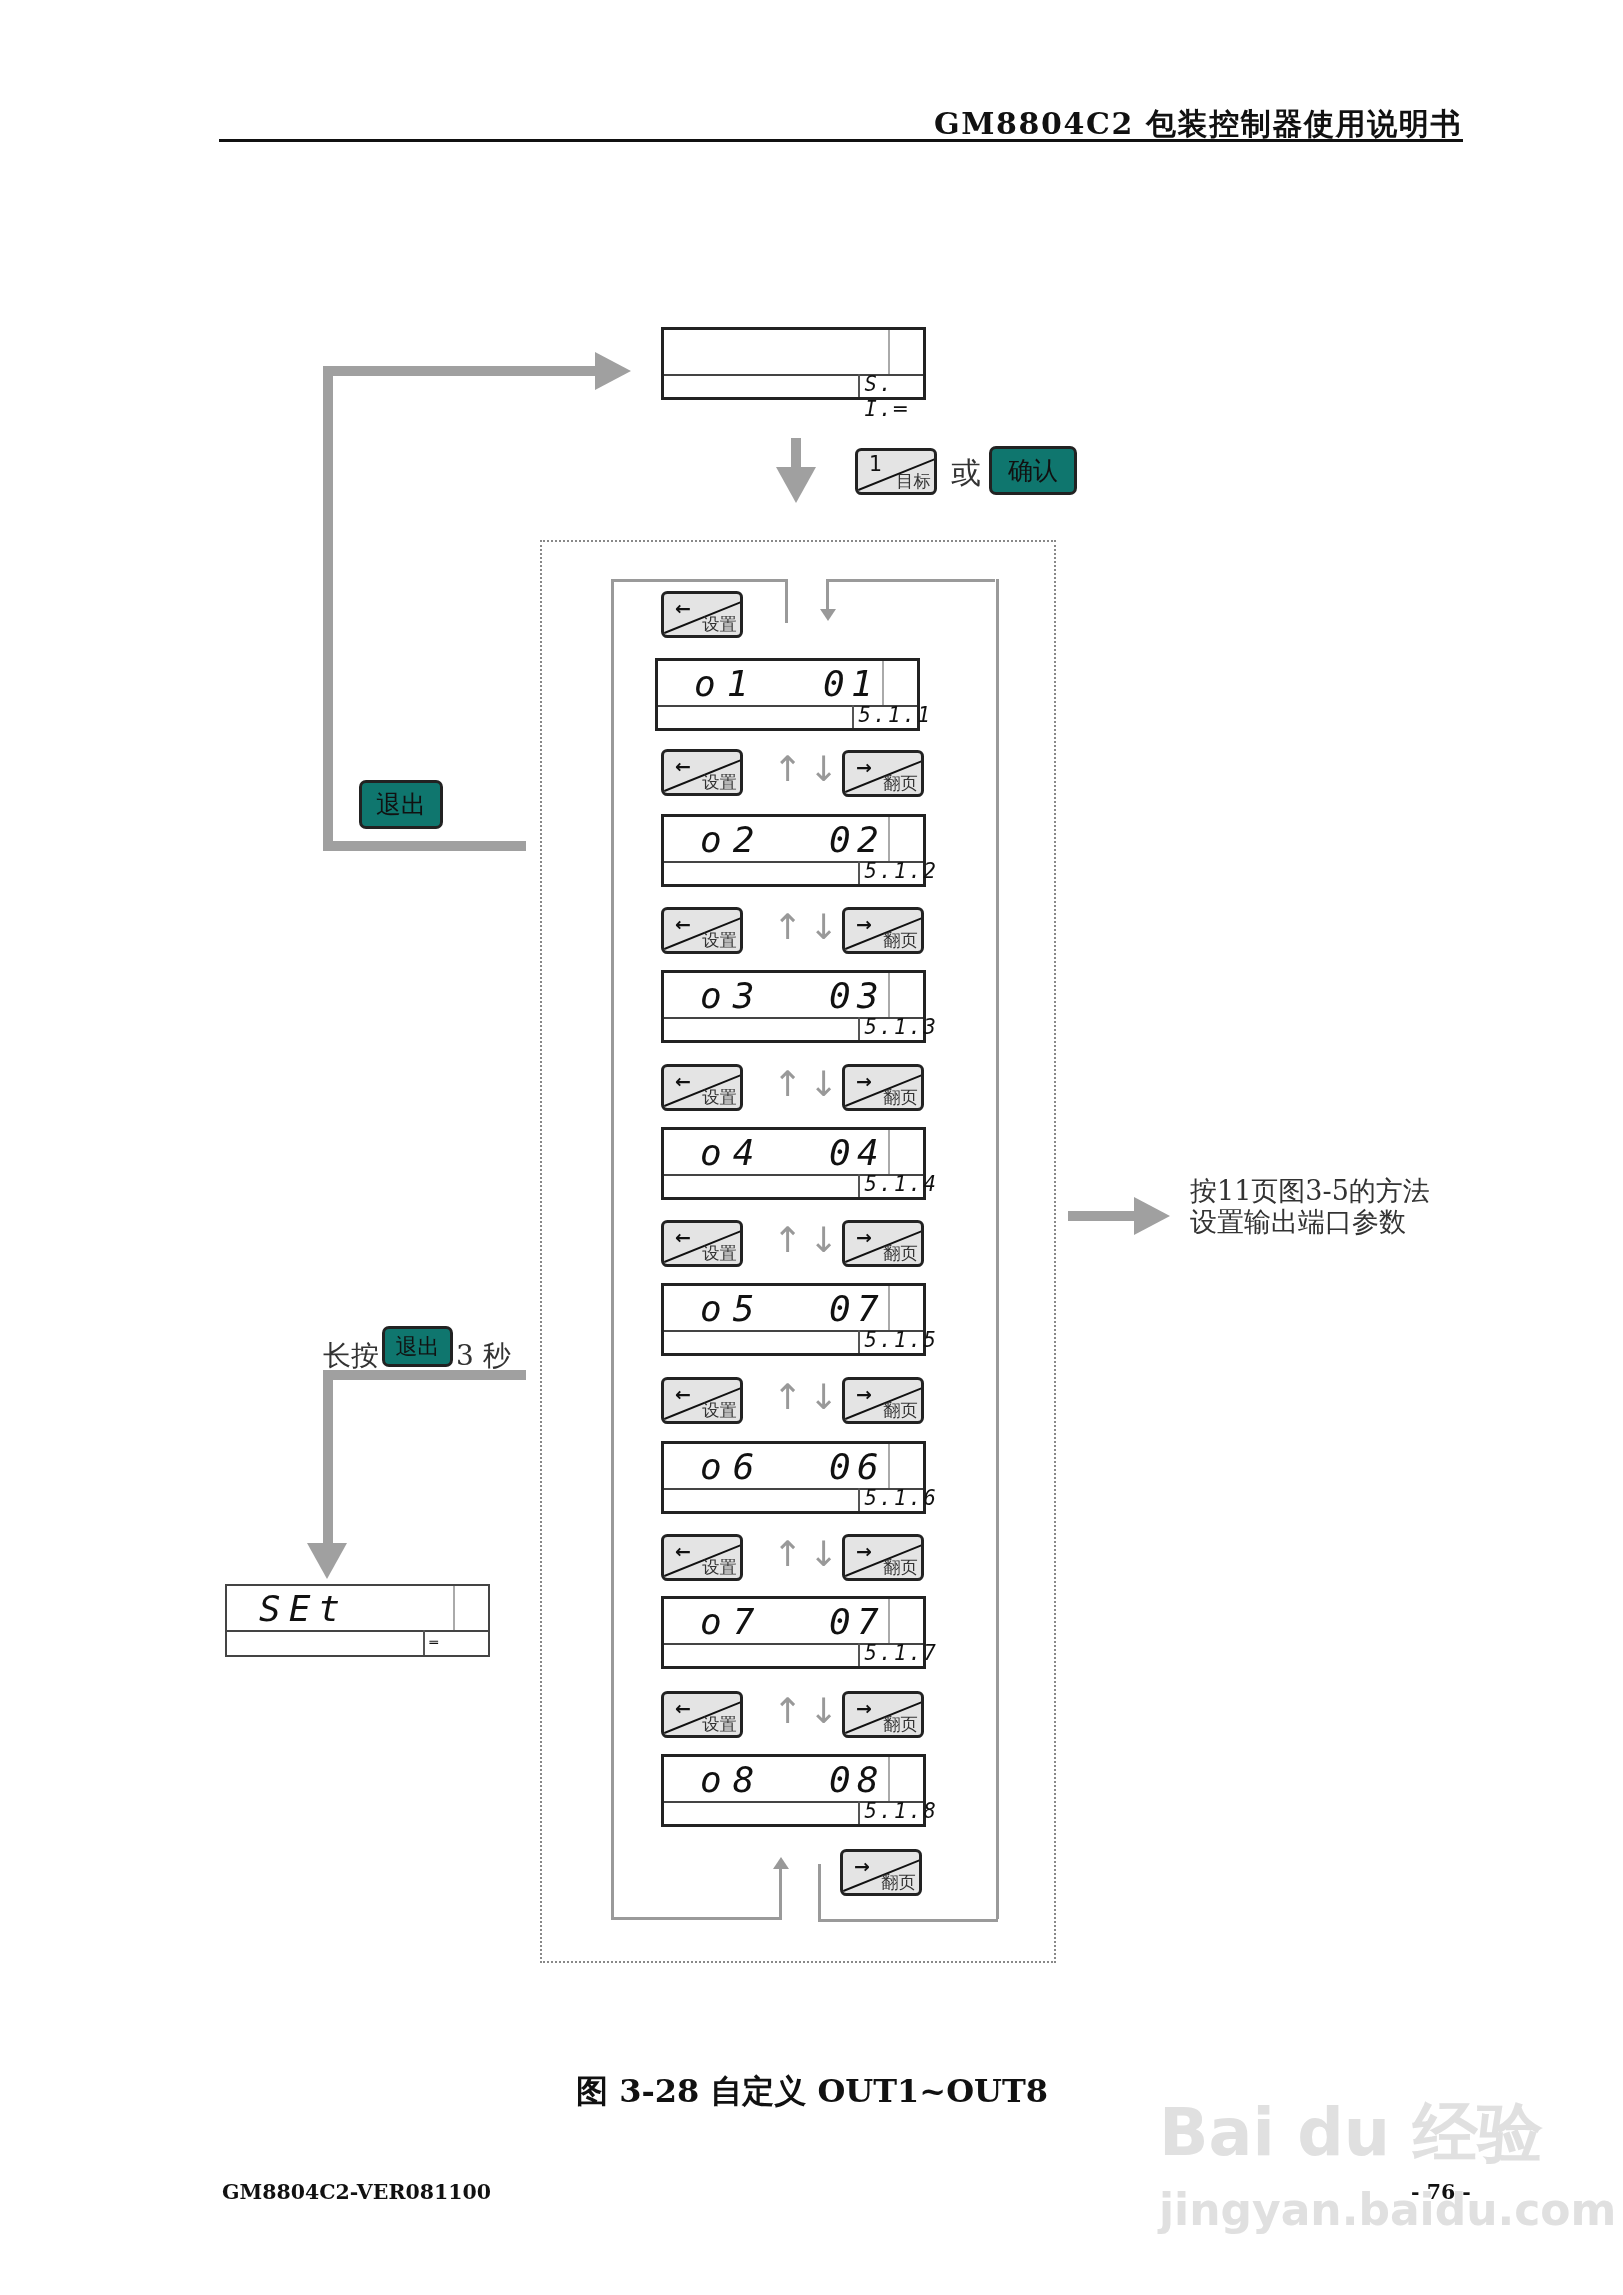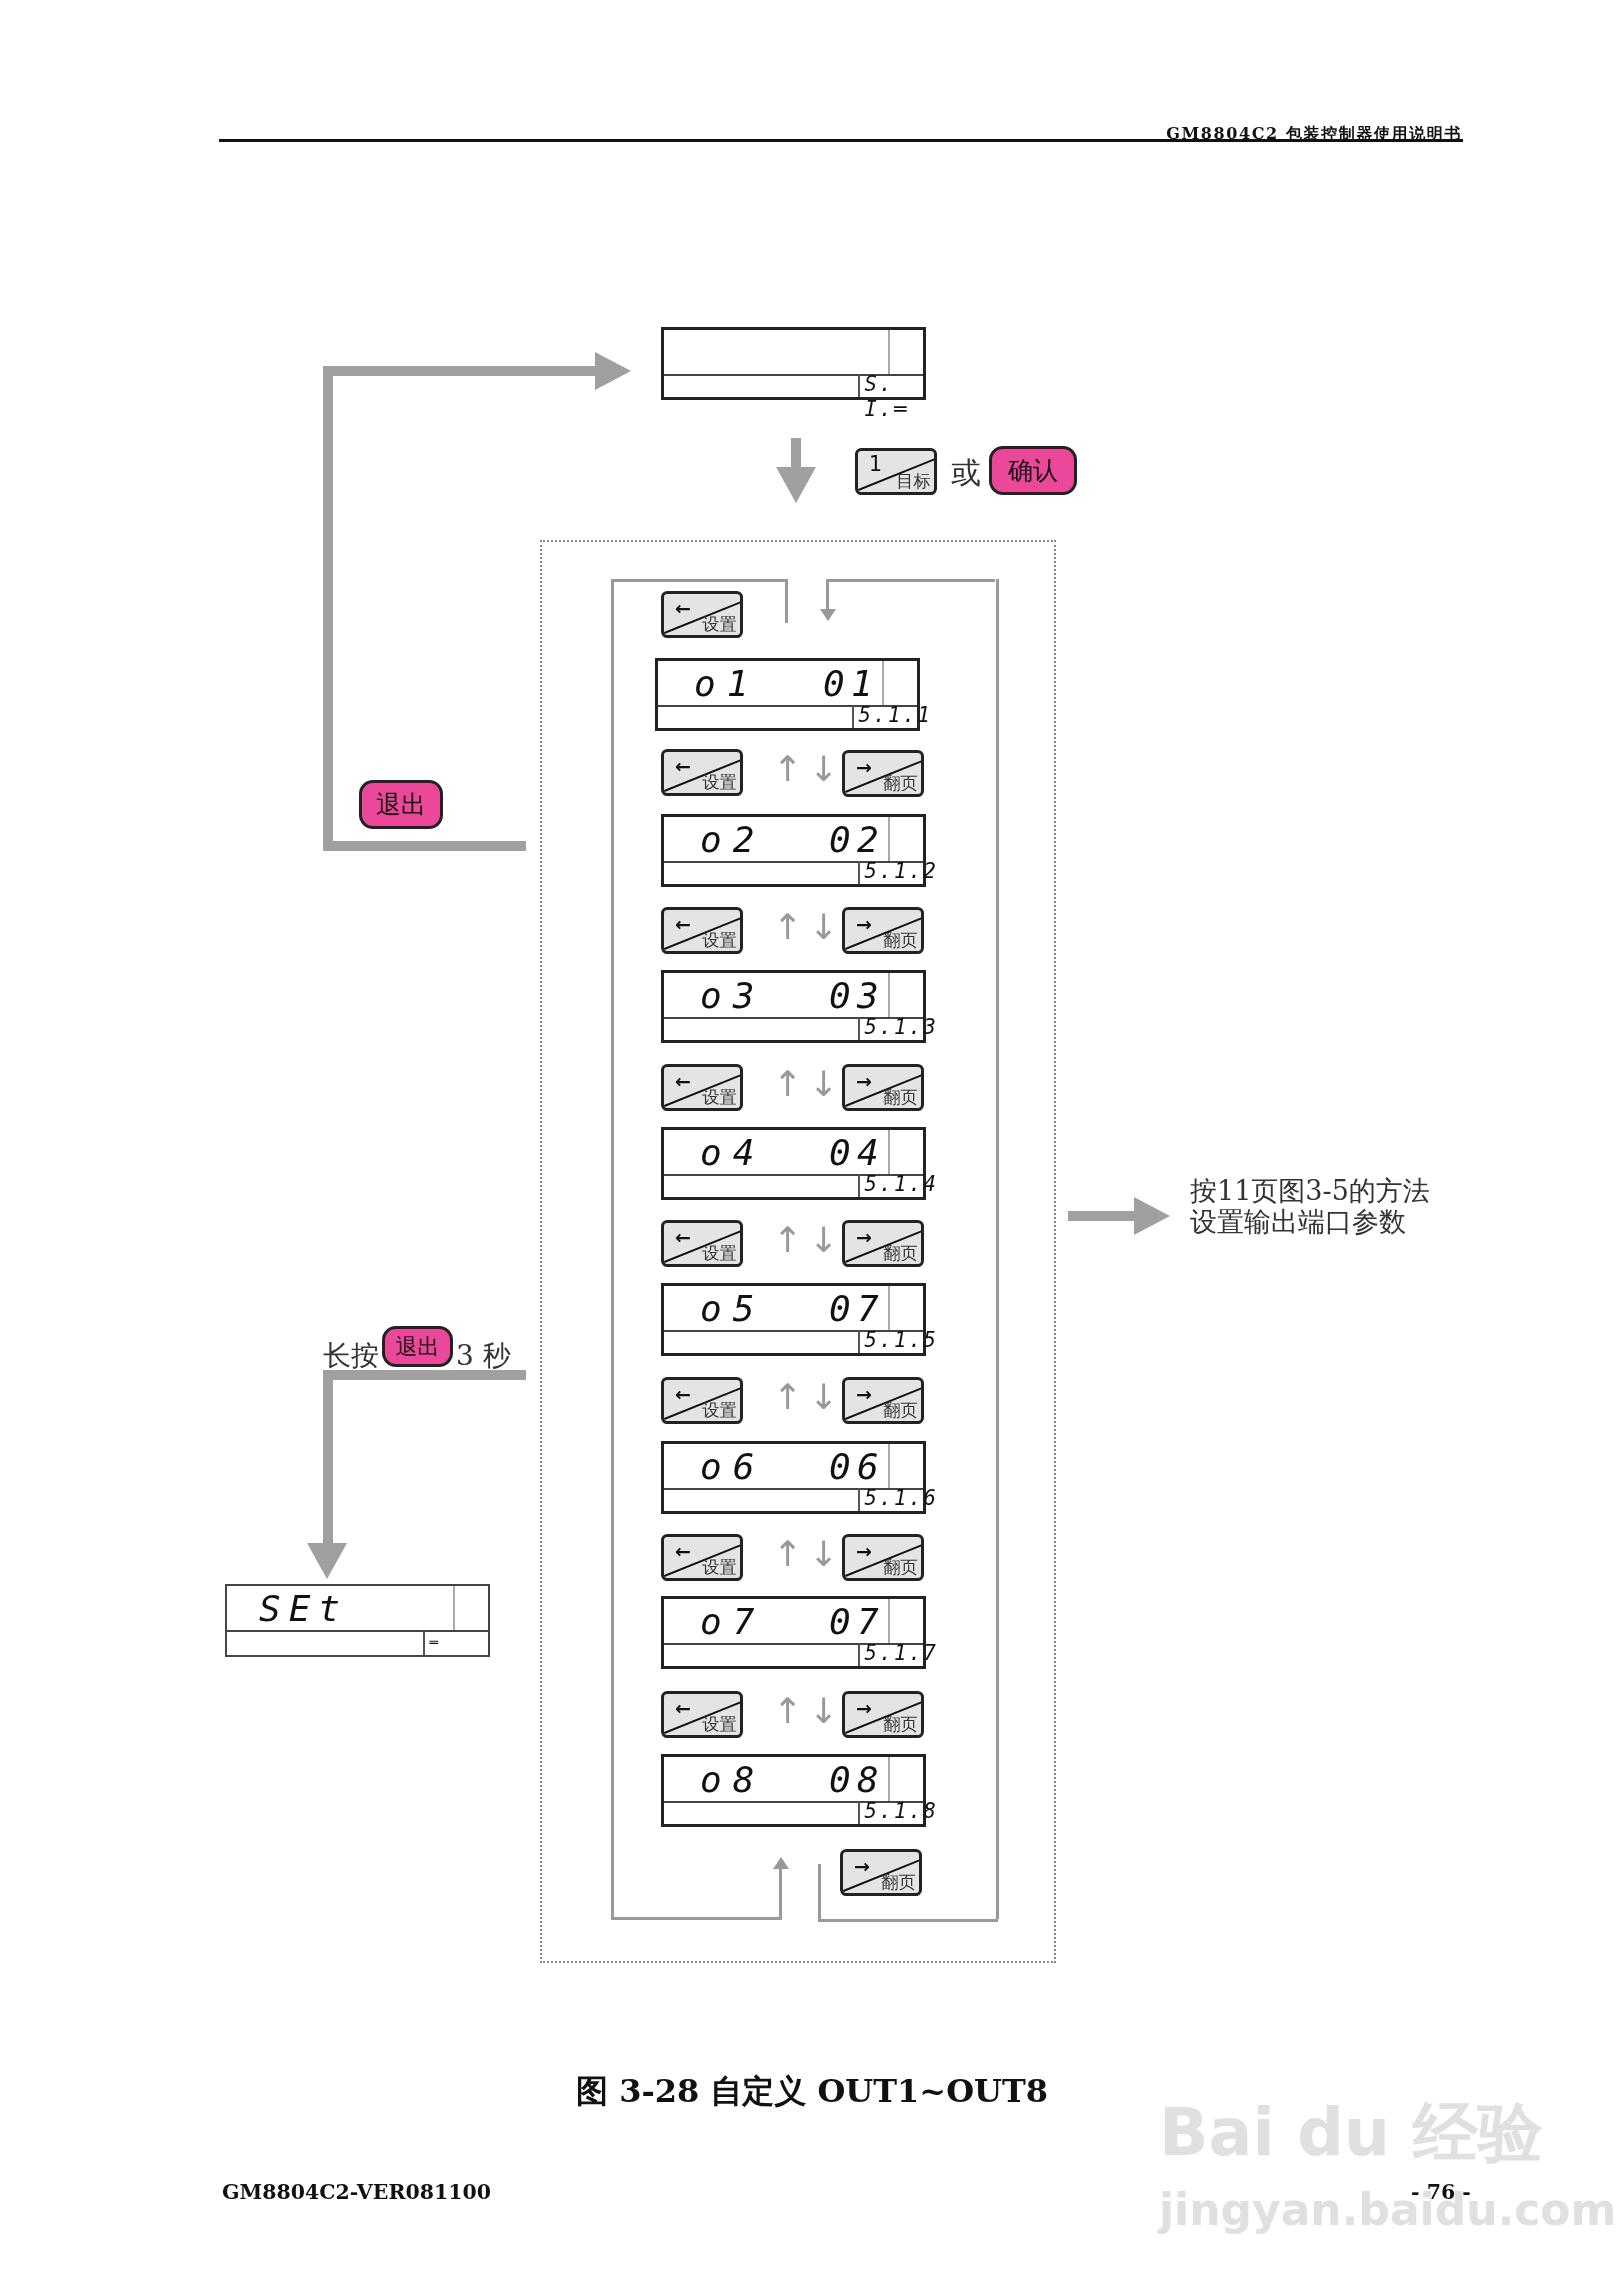--- a/index.html
+++ b/index.html
@@ -1,37 +1,37 @@
 <!DOCTYPE html>
 <html style="font-size:12.6px"><head>
 <meta charset="utf-8">
 <style>
   html, body { margin:0; padding:0; background:#ffffff; }
   body { width:1624px; height:2295px; position:relative; overflow:hidden;
          font-family:"DejaVu Serif","Liberation Serif",serif; color:#111; }
   .abs { position:absolute; }
-  .header-title { right:162px; top:104px; font-size:16px; font-weight:bold; letter-spacing:1.6px; white-space:nowrap;margin-top:20px; }
+  .header-title { right:162px; top:104px; font-size:30px; font-weight:bold; letter-spacing:1.6px; white-space:nowrap; }
   .header-rule { left:219px; top:139px; width:1244px; height:3.2px; background:#111; }
 
   
   .lcd { position:absolute; width:265px; height:73px; border:3.2px solid #222; background:#fff; box-sizing:border-box; }
   .lcd .top { position:absolute; left:0; top:0; right:0; height:44px; border-bottom:2.4px solid #444; }
   .lcd .topdiv { position:absolute; right:33px; top:0; width:1.6px; height:44px; background:#aaa; }
   .lcd .botdiv { position:absolute; right:63px; top:44px; width:1.6px; bottom:0; background:#555; }
   .lcd .seg-l { position:absolute; left:36px; top:3.2px; font-family:"DejaVu Sans Mono",monospace; font-style:italic; font-size:36px; line-height:39px; letter-spacing:11px; color:#111; }
   .lcd .seg-r { position:absolute; right:38px; top:3.2px; font-family:"DejaVu Sans Mono",monospace; font-style:italic; font-size:36px; line-height:39px; letter-spacing:6.3px; color:#111; }
   .lcd .sub { position:absolute; right:1.6px; bottom:0; width:60px; height:25px; font-family:"DejaVu Sans Mono",monospace; font-style:italic; font-size:20.5px; line-height:25px; letter-spacing:2.4px; color:#111; text-align:left; padding-left:3.2px; box-sizing:border-box; }
 
   
   .key { position:absolute; width:82px; height:47px; border:3.2px solid #222; border-radius:6.3px; background:#e4e4e4; box-sizing:border-box; overflow:hidden; cursor:pointer; }
   .key .diag { position:absolute; left:-4.7px; top:20.5px; width:95px; height:1.6px; background:#111; transform:rotate(-22deg); }
   .key .arr { position:absolute; left:11px; top:4.7px; font-family:"DejaVu Sans",sans-serif; font-size:19px; font-weight:bold; line-height:19px; }
   .key .num { position:absolute; left:11px; top:1.6px; font-family:"DejaVu Sans",sans-serif; font-size:20.5px; line-height:22px; }
   .key .cn { position:absolute; right:3.2px; bottom:0.8px; font-family:"DejaVu Sans",sans-serif; font-size:17.3px; line-height:19px; color:#333; }
-  .key-plain { position:absolute; border:3.2px solid #222; border-radius:14px; background:#ec4899; box-sizing:border-box; font-family:"DejaVu Sans",sans-serif; text-align:center; cursor:pointer; }
+  .key-plain { position:absolute; border:3.2px solid #222; border-radius:7px; background:#0f766e; box-sizing:border-box; font-family:"DejaVu Sans",sans-serif; text-align:center; cursor:pointer; }
 
   .dotted-box { left:540px; top:540px; width:516px; height:1423px; border:2.4px dotted #888; box-sizing:border-box; }
   .gline { position:absolute; background:#a0a0a0; }
   .thin { background:#9a9a9a; }
   .tri-r { position:absolute; width:0; height:0; border-top:19px solid transparent; border-bottom:19px solid transparent; border-left:36px solid #a0a0a0; }
   .tri-d { position:absolute; width:0; height:0; border-left:20.5px solid transparent; border-right:20.5px solid transparent; border-top:36px solid #a0a0a0; }
   .tri-d-sm { position:absolute; width:0; height:0; border-left:8px solid transparent; border-right:8px solid transparent; border-top:12.6px solid #999; }
   .tri-u-sm { position:absolute; width:0; height:0; border-left:8px solid transparent; border-right:8px solid transparent; border-bottom:12.6px solid #999; }
 
   .note-text { font-family:"DejaVu Serif",serif; font-size:27px; line-height:32px; color:#333; white-space:nowrap; }

